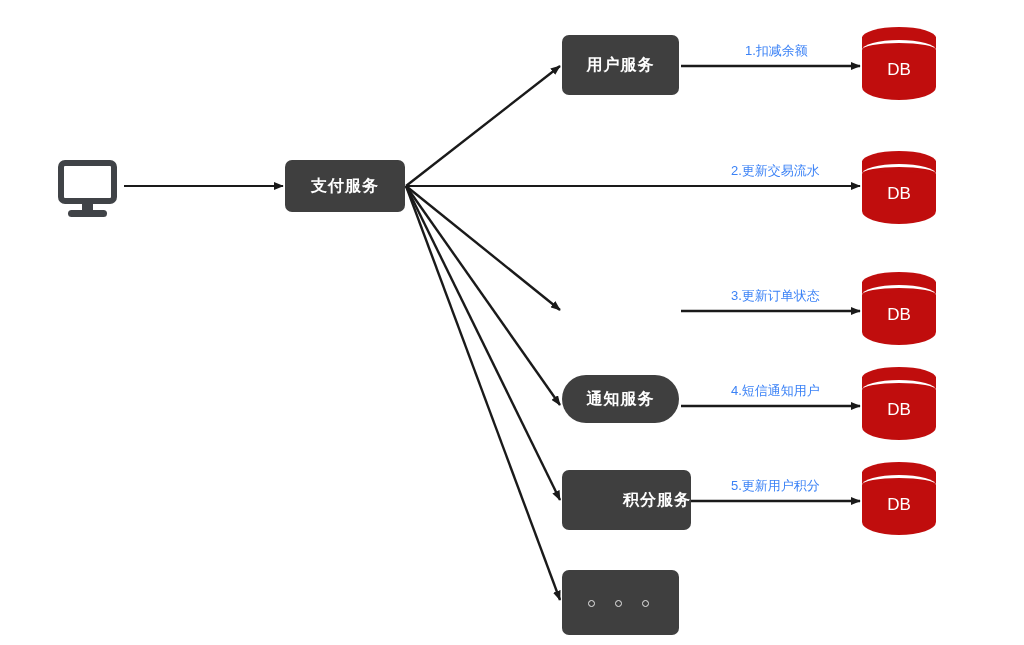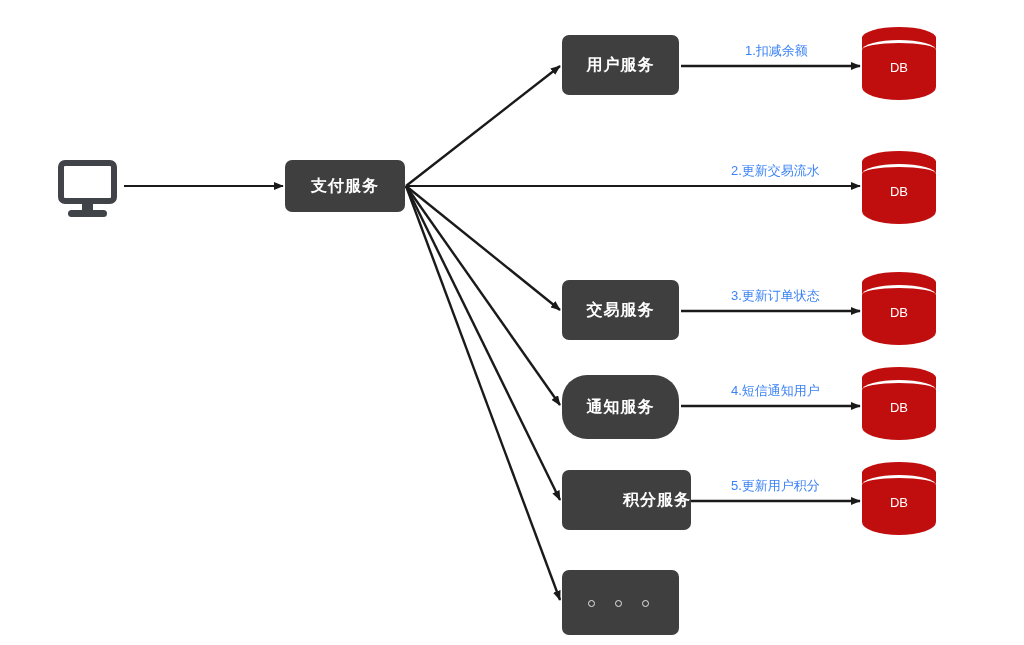--- a/index.html
+++ b/index.html
@@ -95,21 +95,21 @@
     border-top: 3px solid #ffffff;
     box-sizing: border-box;
   }
   .db-label {
     position: absolute;
     left: 0;
     top: 34px;
     width: 74px;
     text-align: center;
     color: #ffffff;
-    font-size: 13px;
+    font-size: 17px;
     line-height: 1;
     pointer-events: none;
   }
 
   
   .monitor {
     position: absolute;
   }
   .monitor-screen {
     position: absolute;
@@ -191,25 +191,22 @@
   </div>
 
   <div class="node-box" style="left:285px; top:160px; width:120px; height:52px;">
     <span class="node-label">支付服务</span>
   </div>
 
   <div class="node-box" style="left:562px; top:35px; width:117px; height:60px;">
     <span class="node-label">用户服务</span>
   </div>
 
-  <div class="node-box" style="left:562px; top:280px; width:117px; height:60px;">
-    <span class="node-label">交易服务</span>
-  </div>
-
-  <div class="node-box" style="left:562px; top:375px; width:117px; height:64px;border-radius:25px;">
+
+  <div class="node-box" style="left:562px; top:375px; width:117px; height:48px;border-radius:25px;">
     <span class="node-label">通知服务</span>
   </div>
 
   <div class="node-box" style="left:562px; top:470px; width:129px; height:60px;justify-content:flex-end;">
     <span class="node-label">积分服务</span>
   </div>
 
   <div class="node-box" style="left:562px; top:570px; width:117px; height:65px;">
     <div class="ellipsis-wrap" style="left:26px; top:30px;">
       <span class="ellipsis-dot"></span>

